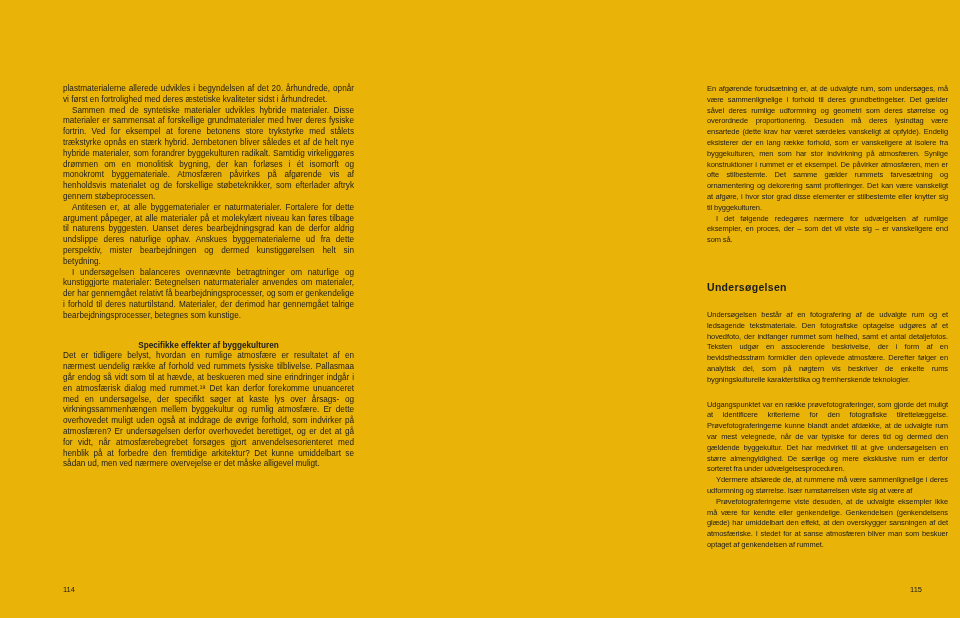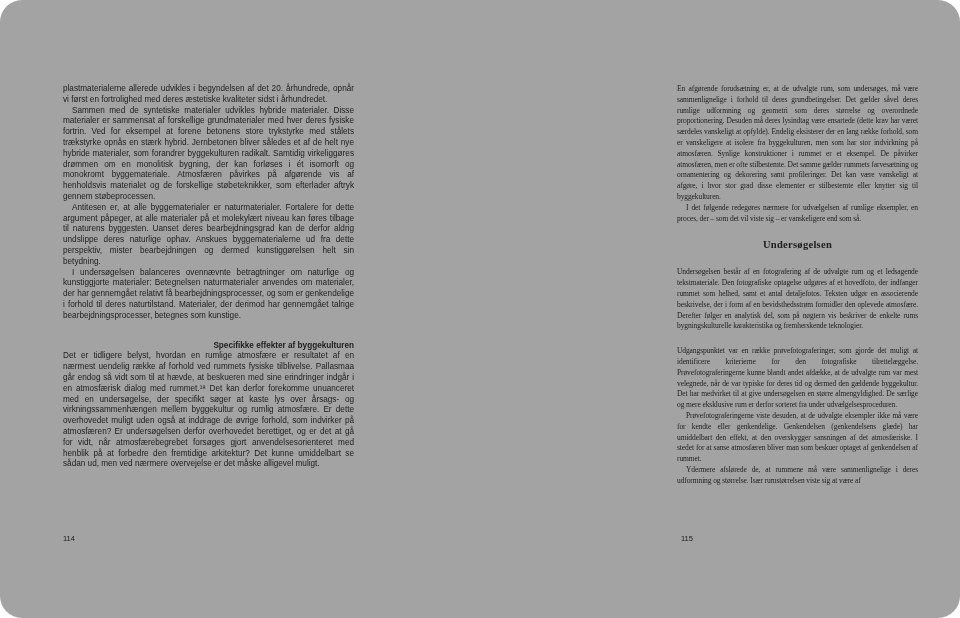--- a/index.html
+++ b/index.html
@@ -7,83 +7,82 @@
     padding: 0;
     width: 960px;
     height: 618px;
     background: #ffffff;
     overflow: hidden;
   }
   .spread {
     position: relative;
     width: 960px;
     height: 618px;
-    background: #a3a3a3;
+    background: #eab308;
     font-family: "Liberation Sans", "DejaVu Sans", sans-serif;
     color: #1c1c1c;
-    border-radius: 22px;
   }
   .page-col {
     position: absolute;
     top: 84px;
     text-align: justify;
     -webkit-hyphens: auto;
     hyphens: auto;
   }
   .left-col {
     left: 63px;
     width: 291px;
     font-size: 8.2px;
     line-height: 10.8px;
   }
   .right-col {
-    left: 677px;
+    left: 707px;
     width: 241px;
     font-size: 7.5px;
     line-height: 10.8px;
     letter-spacing: -0.1px;
-    font-family: Liberation Serif, serif;
   }
   .page-col p {
     margin: 0;
   }
   .page-col p.indent {
     text-indent: 9px;
   }
   .page-col h3.subheading {
     margin: 19px 0 0 0;
     font-size: inherit;
     line-height: inherit;
     font-weight: 700;
-    text-align: right;
+    text-align: center;
   }
   .page-col h2.heading {
-    margin: 14px 0 16px 0;
+    margin: 35px 0 16px 0;
     font-size: 10.5px;
     line-height: 13px;
     font-weight: 700;
     letter-spacing: 0.3px;
-    text-align: center;
+    text-align: left;
   }
   .page-col .gap {
     height: 14px;
   }
   .pagenum {
     position: absolute;
-    top: 534px;
+    top: 585px;
     font-size: 7.5px;
     line-height: 10px;
     color: #1c1c1c;
   }
   .pagenum-left {
     left: 63px;
   }
   .pagenum-right {
     left: 681px;
     width: 241px;
+    text-align: right;
   }
 </style>
 </head>
 <body>
 
 <div class="spread">
   <section class="page-col left-col">
       <p class="">plastmaterialerne allerede udvikles i begyndelsen af det 20. århundrede, opnår vi først en fortrolighed med deres æstetiske kvaliteter sidst i århundredet.</p>
       <p class="indent">Sammen med de syntetiske materialer udvikles hybride materialer. Disse materialer er sammensat af forskellige grundmaterialer med hver deres fysiske fortrin. Ved for eksempel at forene betonens store trykstyrke med stålets trækstyrke opnås en stærk hybrid. Jernbetonen bliver således et af de helt nye hybride materialer, som forandrer byggekulturen radikalt. Samtidig virkeliggøres drømmen om en monolitisk bygning, der kan forløses i ét isomorft og monokromt byggemateriale. Atmosfæren påvirkes på afgørende vis af henholdsvis materialet og de forskellige støbeteknikker, som efterlader aftryk gennem støbeprocessen.</p>
       <p class="indent">Antitesen er, at alle byggematerialer er naturmaterialer. Fortalere for dette argument påpeger, at alle materialer på et molekylært niveau kan føres tilbage til naturens byggesten. Uanset deres bearbejdningsgrad kan de derfor aldrig undslippe deres naturlige ophav. Anskues byggematerialerne ud fra dette perspektiv, mister bearbejdningen og dermed kunstiggørelsen helt sin betydning.</p>
@@ -93,17 +92,17 @@
     </section>
   <div class="pagenum pagenum-left">114</div>
 
   <section class="page-col right-col">
       <p class="">En afgørende forudsætning er, at de udvalgte rum, som undersøges, må være sammenlignelige i forhold til deres grundbetingelser. Det gælder såvel deres rumlige udformning og geometri som deres størrelse og overordnede proportionering. Desuden må deres lysindtag være ensartede (dette krav har været særdeles vanskeligt at opfylde). Endelig eksisterer der en lang række forhold, som er vanskeligere at isolere fra byggekulturen, men som har stor indvirkning på atmosfæren. Synlige konstruktioner i rummet er et eksempel. De påvirker atmosfæren, men er ofte stilbestemte. Det samme gælder rummets farvesætning og ornamentering og dekorering samt profileringer. Det kan være vanskeligt at afgøre, i hvor stor grad disse elementer er stilbestemte eller knytter sig til byggekulturen.</p>
       <p class="indent">I det følgende redegøres nærmere for udvælgelsen af rumlige eksempler, en proces, der – som det vil viste sig – er vanskeligere end som så.</p>
       <h2 class="heading">Undersøgelsen</h2>
       <p class="">Undersøgelsen består af en fotografering af de udvalgte rum og et ledsagende tekstmateriale. Den fotografiske optagelse udgøres af et hovedfoto, der indfanger rummet som helhed, samt et antal detaljefotos. Teksten udgør en associerende beskrivelse, der i form af en bevidsthedsstrøm formidler den oplevede atmosfære. Derefter følger en analytisk del, som på nøgtern vis beskriver de enkelte rums bygningskulturelle karakteristika og fremherskende teknologier.</p>
       <div class="gap"></div>
       <p class="">Udgangspunktet var en række prøvefotograferinger, som gjorde det muligt at identificere kriterierne for den fotografiske tilrettelæggelse. Prøvefotograferingerne kunne blandt andet afdække, at de udvalgte rum var mest velegnede, når de var typiske for deres tid og dermed den gældende byggekultur. Det har medvirket til at give undersøgelsen en større almengyldighed. De særlige og mere eksklusive rum er derfor sorteret fra under udvælgelsesproceduren.</p>
+      <p class="indent">Ydermere afslørede de, at rummene må være sammenlignelige i deres udformning og størrelse. Især rumstørrelsen viste sig at være af</p>
       <p class="indent">Prøvefotograferingerne viste desuden, at de udvalgte eksempler ikke må være for kendte eller genkendelige. Genkendelsen (genkendelsens glæde) har umiddelbart den effekt, at den overskygger sansningen af det atmosfæriske. I stedet for at sanse atmosfæren bliver man som beskuer optaget af genkendelsen af rummet.</p>
-      <p class="indent">Ydermere afslørede de, at rummene må være sammenlignelige i deres udformning og størrelse. Især rumstørrelsen viste sig at være af</p>
     </section>
   <div class="pagenum pagenum-right">115</div>
 </div>
 
 </body></html>

